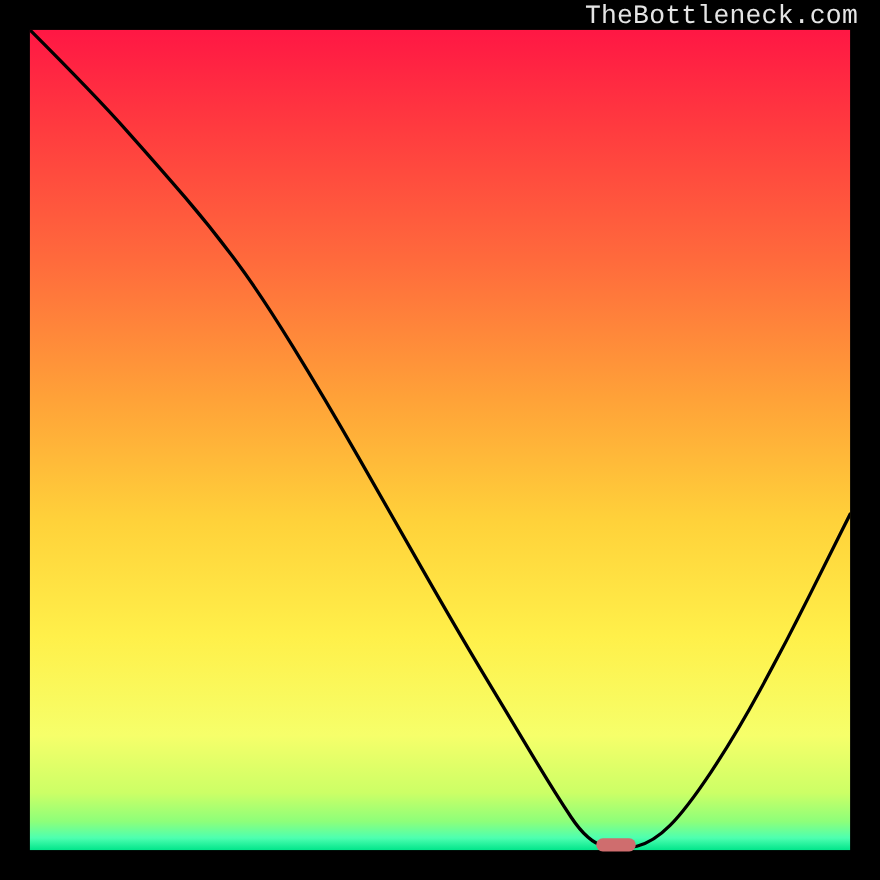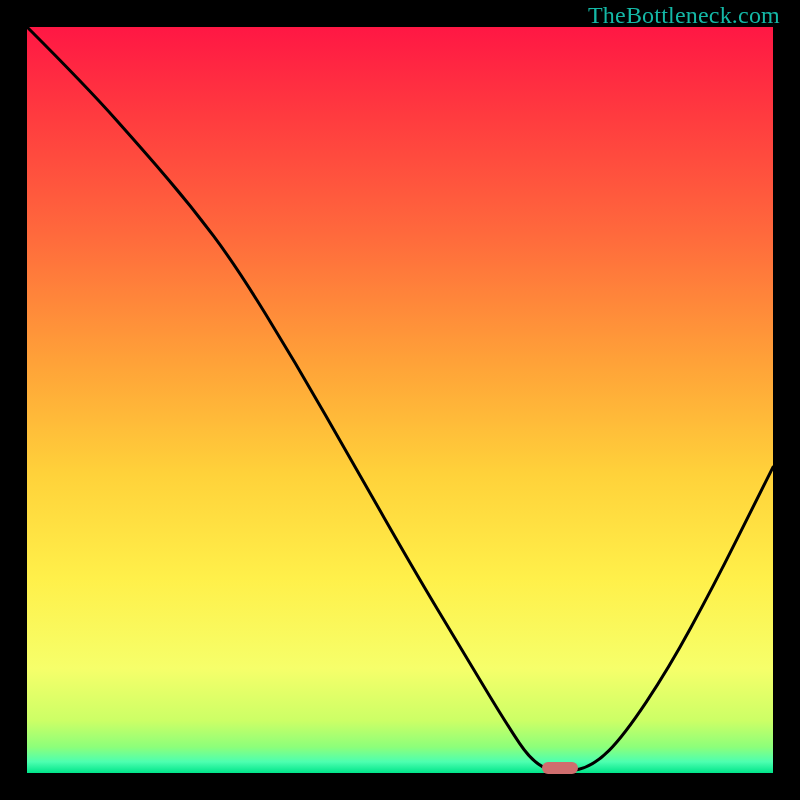--- a/index.html
+++ b/index.html
@@ -13,23 +13,23 @@
   .frame {
     position: relative;
     width: 800px;
     height: 800px;
     background: #000;
   }
   .watermark {
     position: absolute;
     top: 2px;
     right: 20px;
-    font-family: Liberation Serif, serif;
+    font-family: Liberation Mono, monospace;
     font-size: 24px;
-    color: #14b8a6;
+    color: #e5e5e5;
     letter-spacing: 0.2px;
   }
   .plot {
     position: absolute;
     left: 27px;
     top: 27px;
     width: 746px;
     height: 746px;
   }
   .marker {

